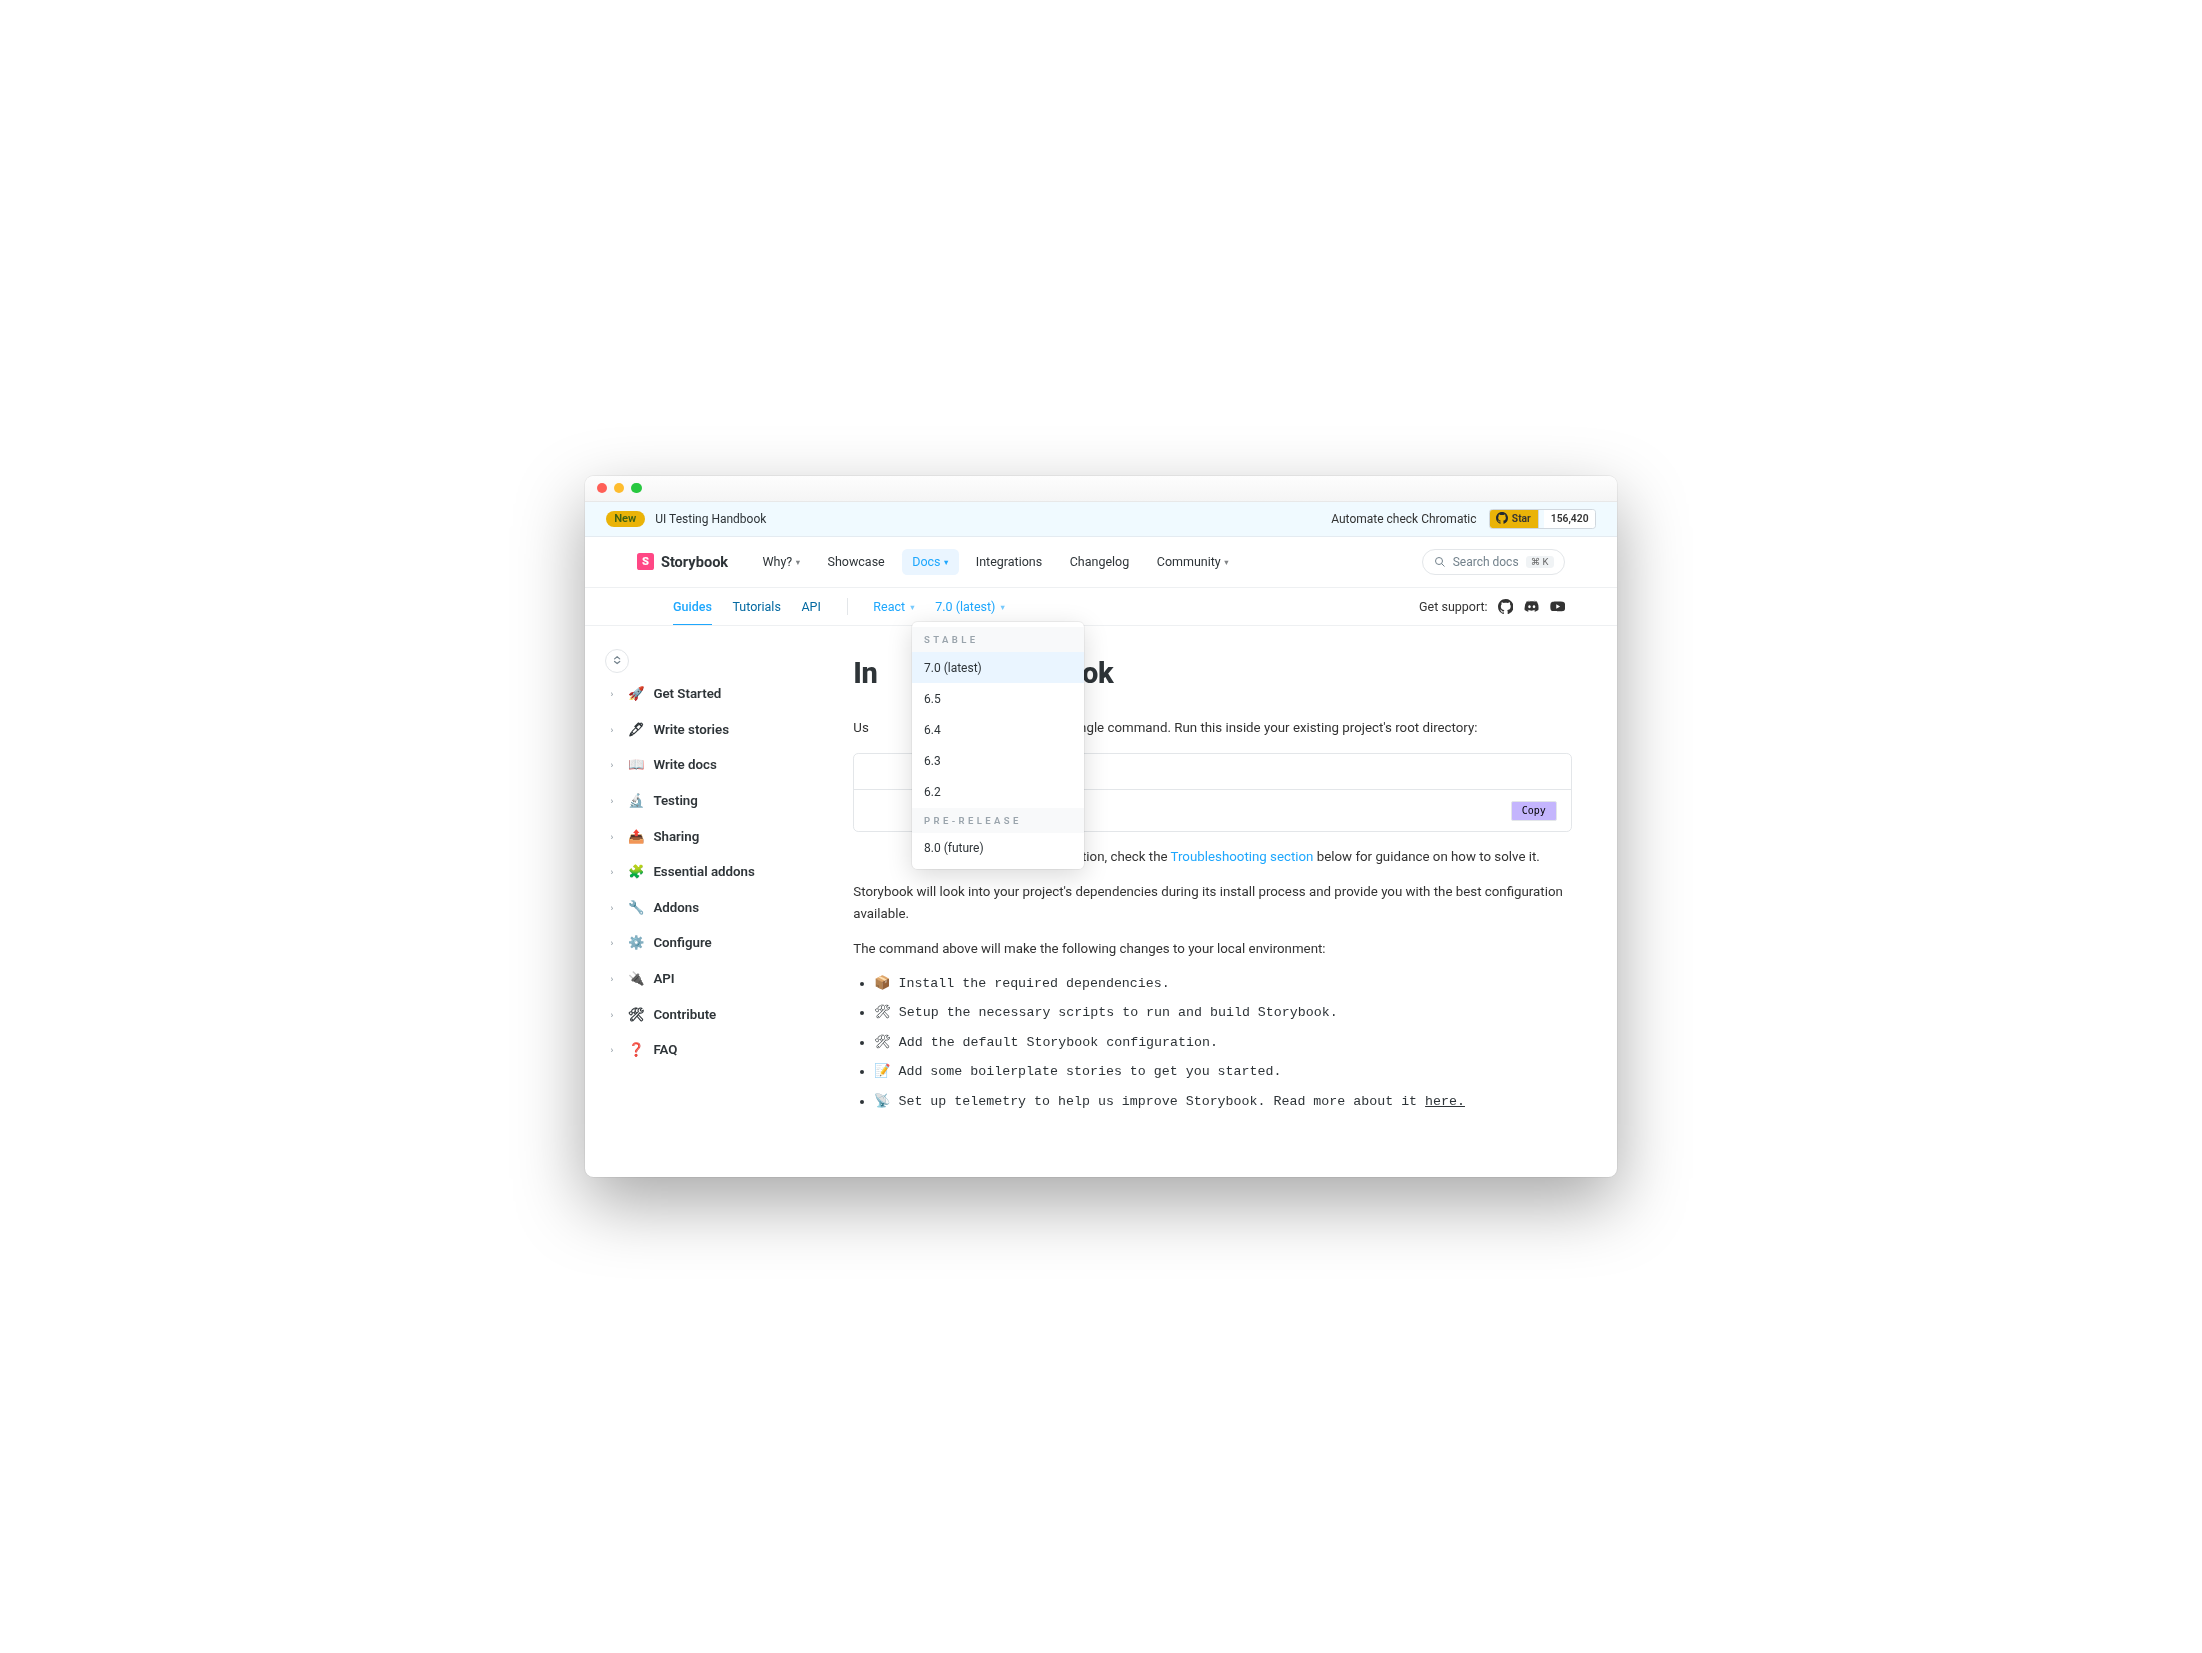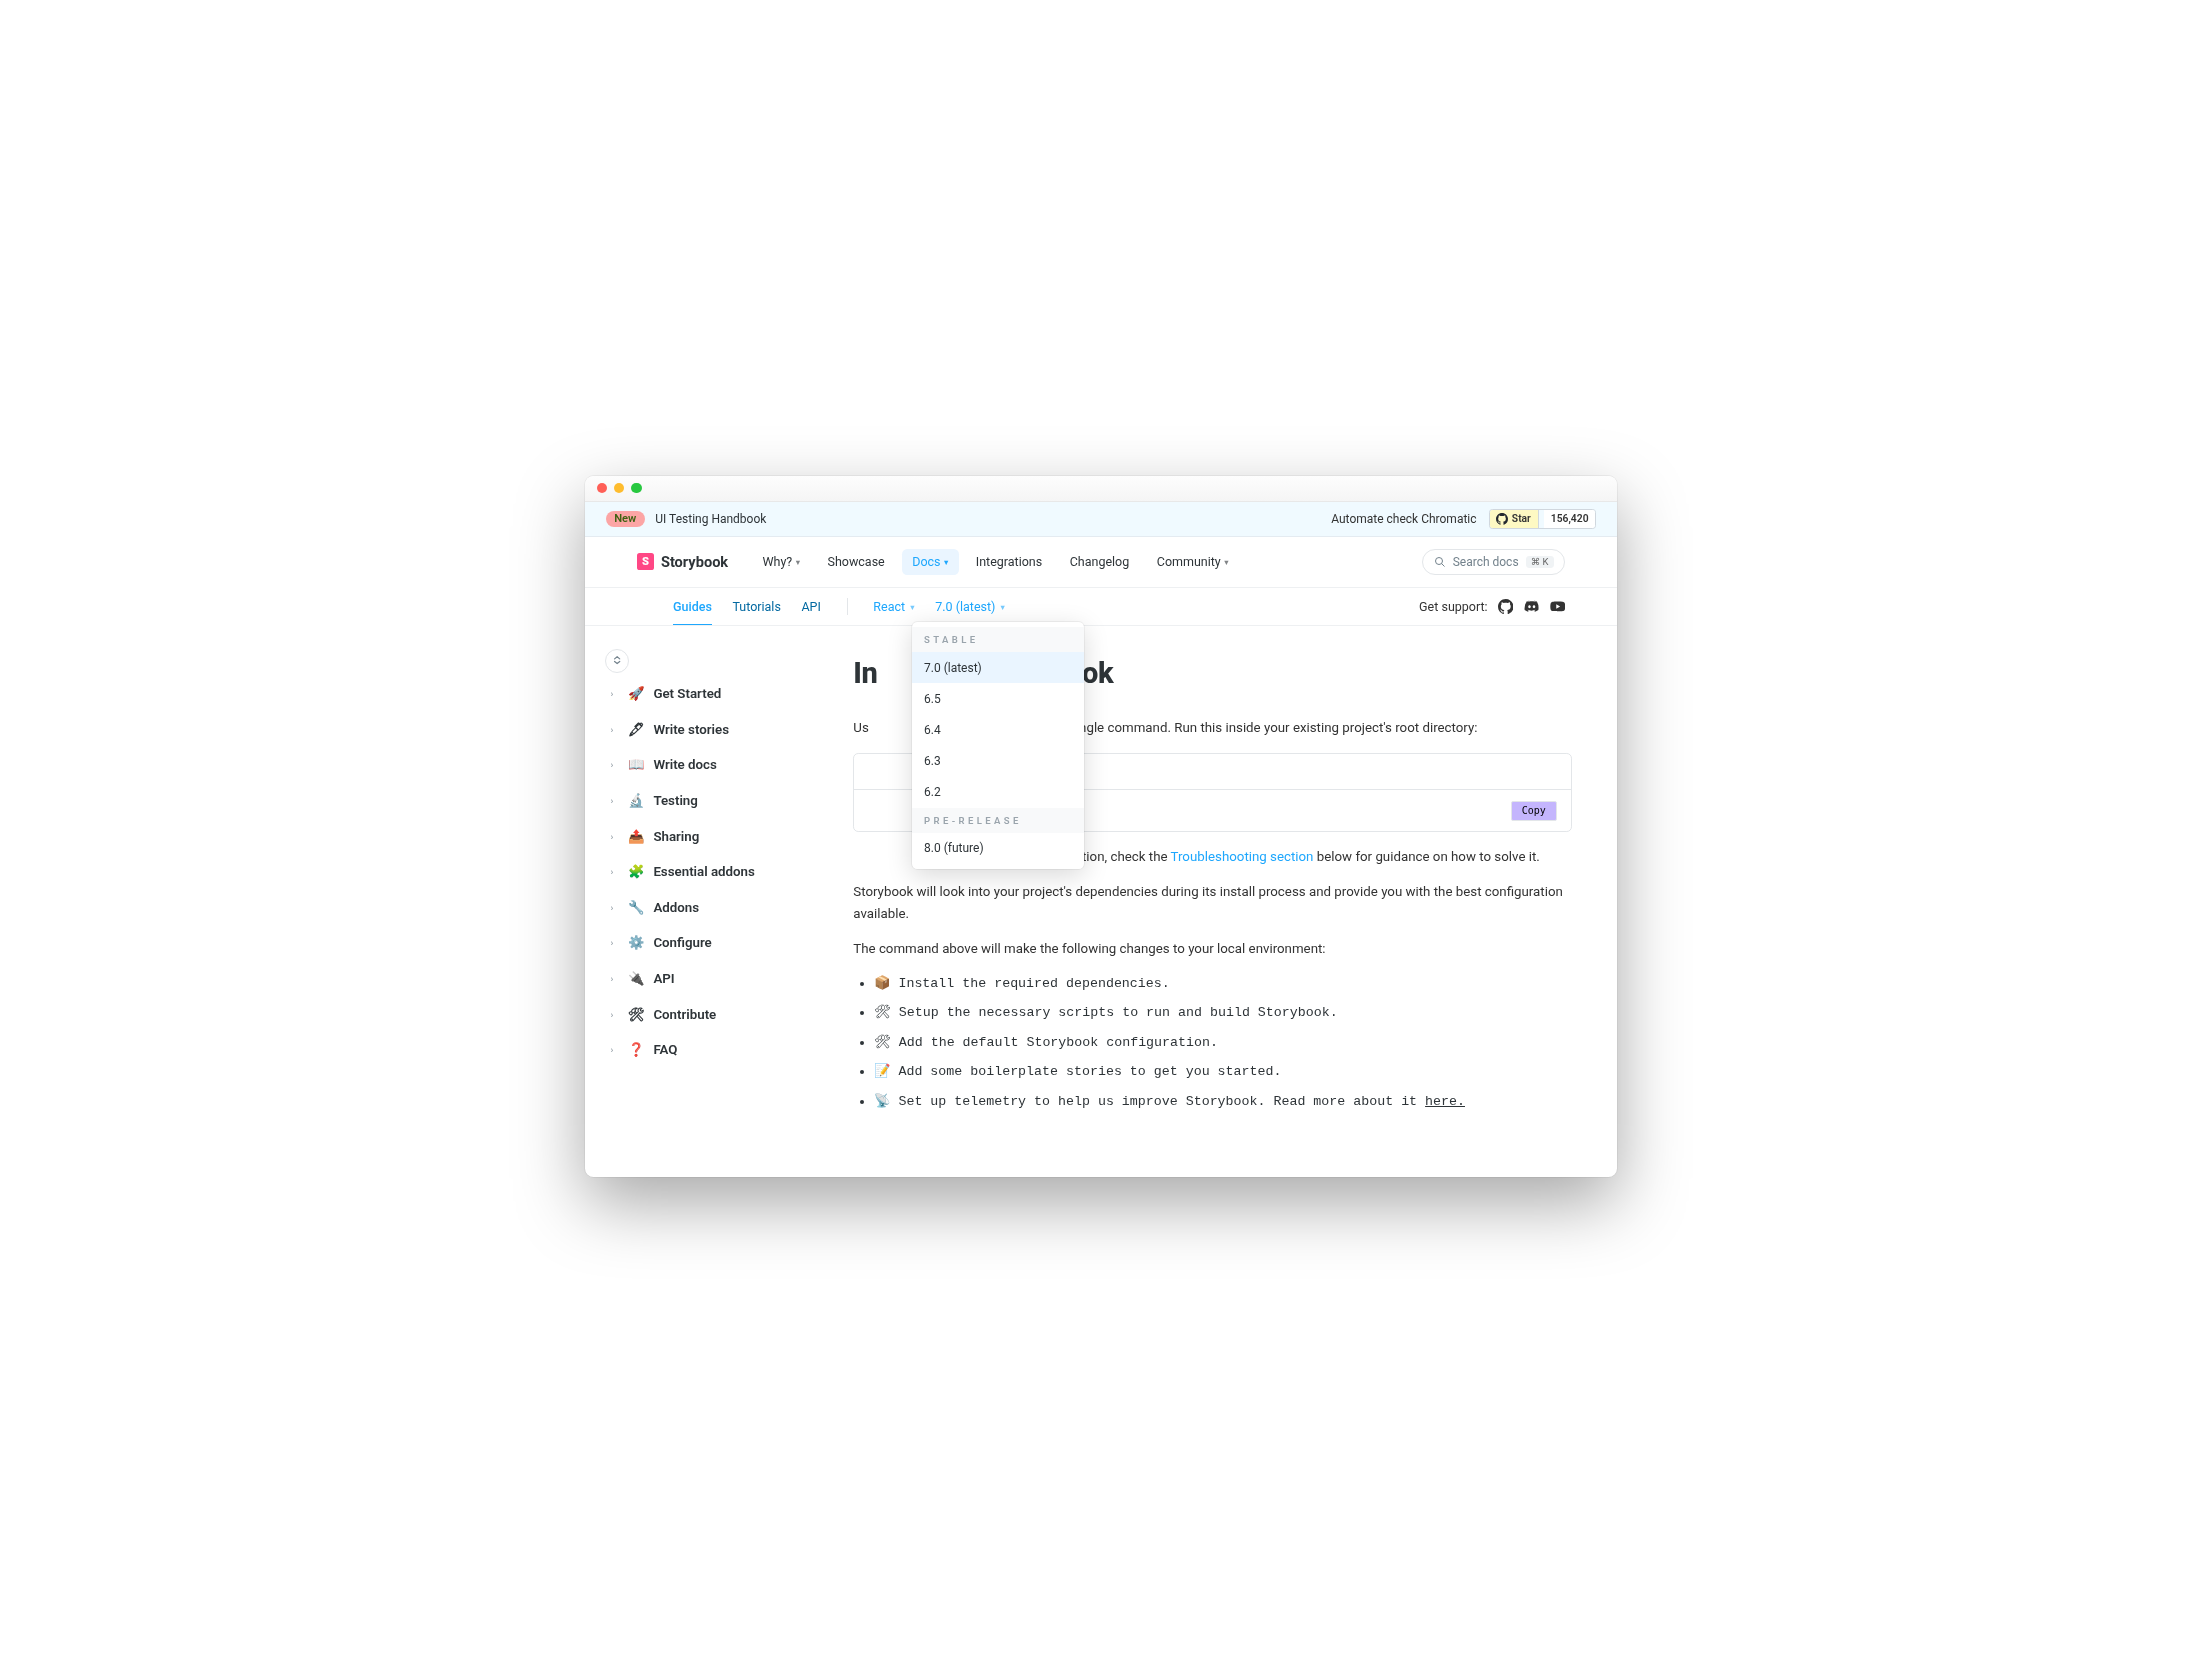--- a/index.html
+++ b/index.html
@@ -37,30 +37,30 @@
   background:#f0faff;
   border-bottom:0.9px solid #e4ebf1;
   display:flex;
   align-items:center;
   justify-content:space-between;
   padding:6.9px 20.6px;
   font-size:12px;
 }
 .banner-left{display:flex;align-items:center;gap:10.3px;}
 .pill{
-  background:#fca5a5;color:#3f6212;border-radius:860px;
+  background:#eab308;color:#3f6212;border-radius:860px;
   padding:1.7px 8.6px;font-size:11.2px;font-weight:600;
 }
 .banner-right{display:flex;align-items:center;gap:12px;color:#333;}
 .gh-star{
   display:flex;align-items:center;gap:5.2px;
   border:0.9px solid #d0d7de;border-radius:3.4px;overflow:hidden;
   font-size:10.3px;font-weight:600;
 }
-.gh-star .lbl{display:flex;align-items:center;gap:3.4px;padding:2.6px 6.9px;background:#fef9c3;border-right:0.9px solid #d0d7de;}
+.gh-star .lbl{display:flex;align-items:flex-start;gap:3.4px;padding:2.6px 6.9px;background:#eab308;border-right:0.9px solid #d0d7de;}
 .gh-star .cnt{padding:2.6px 6.9px;background:#fff;}
 
 .topnav{
   display:flex;align-items:center;justify-content:space-between;
   padding:12px 52px;border-bottom:0.9px solid #eef0f2;
 }
 .brand{display:flex;align-items:center;gap:6.9px;font-weight:700;font-size:14.6px;}
 .brand-logo{
   width:17px;height:17px;background:#ff4785;color:#fff;
   display:flex;align-items:center;justify-content:center;

